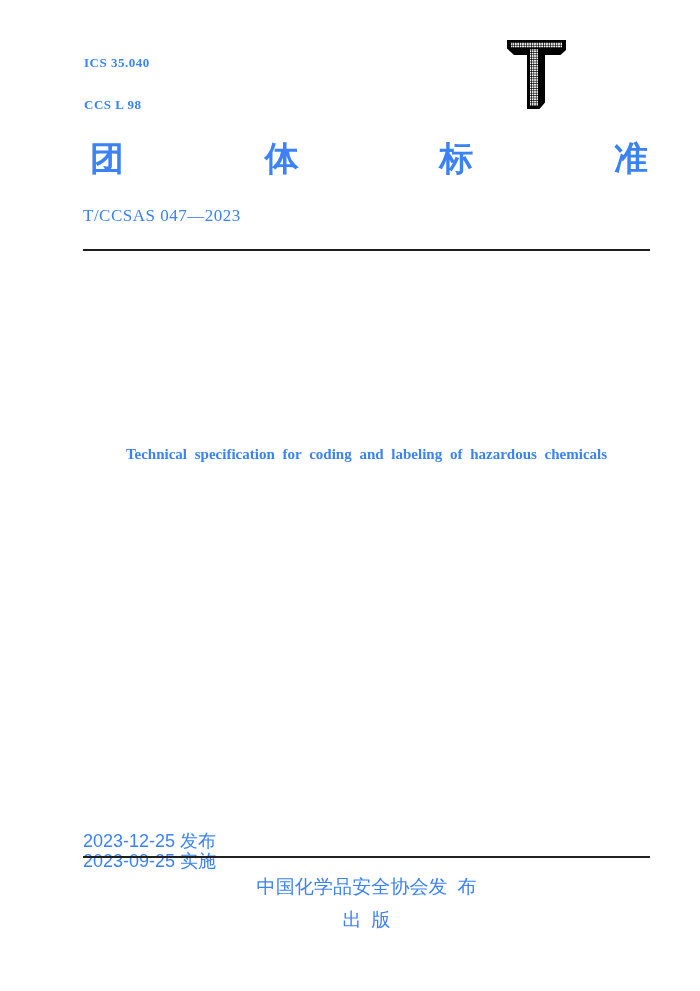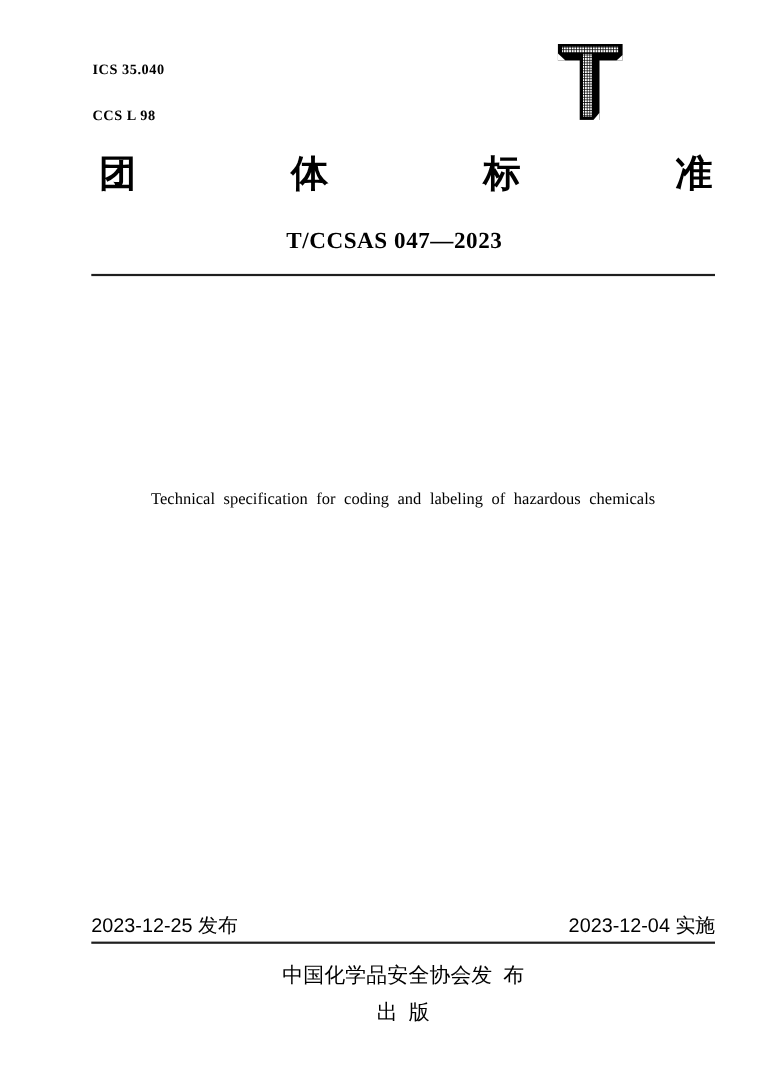--- a/index.html
+++ b/index.html
@@ -6,21 +6,21 @@
     margin: 0;
     padding: 0;
     background: #ffffff;
   }
   .page {
     position: relative;
     width: 700px;
     height: 991px;
     background: #ffffff;
     font-family: "Liberation Sans", "DejaVu Sans", sans-serif;
-    color: #000000;
+    color: #3b82f6;
     overflow: hidden;
   }
   
   .codes {
     position: absolute;
     left: 84px;
     top: 28px;
     font-family: "Liberation Serif", "DejaVu Serif", serif;
     font-weight: bold;
     font-size: 13px;
@@ -47,26 +47,26 @@
     font-size: 34px;
     font-weight: bold;
     line-height: 1;
   }
   
   .std-number {
     position: absolute;
     left: 83px;
     top: 206px;
     width: 567px;
-    text-align: center;
+    text-align: left;
     padding-right: 16px;
     box-sizing: border-box;
     font-family: "Liberation Serif", "DejaVu Serif", serif;
-    font-weight: bold;
-    font-size: 21px;
+    font-weight: normal;
+    font-size: 17px;
     letter-spacing: 0.5px;
   }
   .rule {
     position: absolute;
     left: 83px;
     width: 567px;
     height: 2px;
     background: #1f1f1f;
   }
   .rule-top { top: 249px; }
@@ -85,35 +85,36 @@
     white-space: nowrap;
   }
   
   .title-en {
     position: absolute;
     left: 43px;
     top: 446px;
     width: 647px;
     text-align: center;
     font-family: "Liberation Serif", "DejaVu Serif", serif;
-    font-weight: normal;
+    font-weight: bold;
     font-size: 15px;
     word-spacing: 4px;
     white-space: nowrap;
   }
   
   .dates {
     position: absolute;
     left: 83px;
     top: 831px;
     width: 567px;
     display: flex;
     justify-content: space-between;
     font-size: 18px;
     line-height: 20px;
+    flex-direction: column;
   }
   
   .pub-block {
     position: absolute;
     left: 83px;
     top: 874px;
     width: 567px;
     display: flex;
     flex-direction: column;
     align-items: center;
@@ -183,21 +184,21 @@
 
   <div class="std-number">T/CCSAS 047—2023</div>
 
   <div class="rule rule-top"></div>
 
 
   <div class="title-en">Technical specification for coding and labeling of hazardous chemicals</div>
 
   <div class="dates">
     <span>2023-12-25 发布</span>
-    <span>2023-12-04 实施</span>
+    <span>2023-09-25 实施</span>
   </div>
 
   <div class="rule rule-bottom"></div>
 
   <div class="pub-block">
     <div class="pub-row">
       <span class="pub-org">中国化学品安全协会</span>
       <span class="pub-action">发 布</span>
     </div>
     <div class="pub-row">

